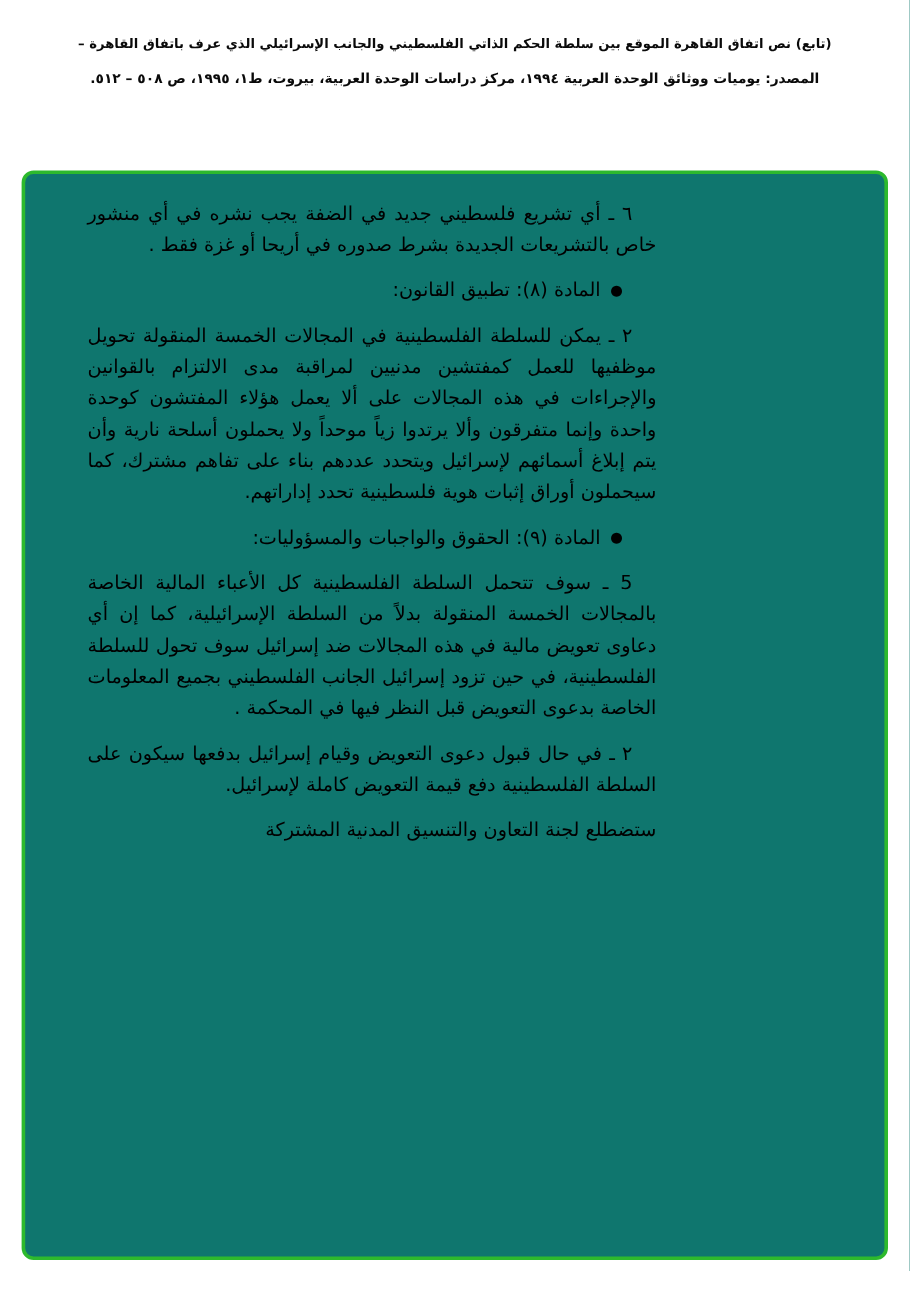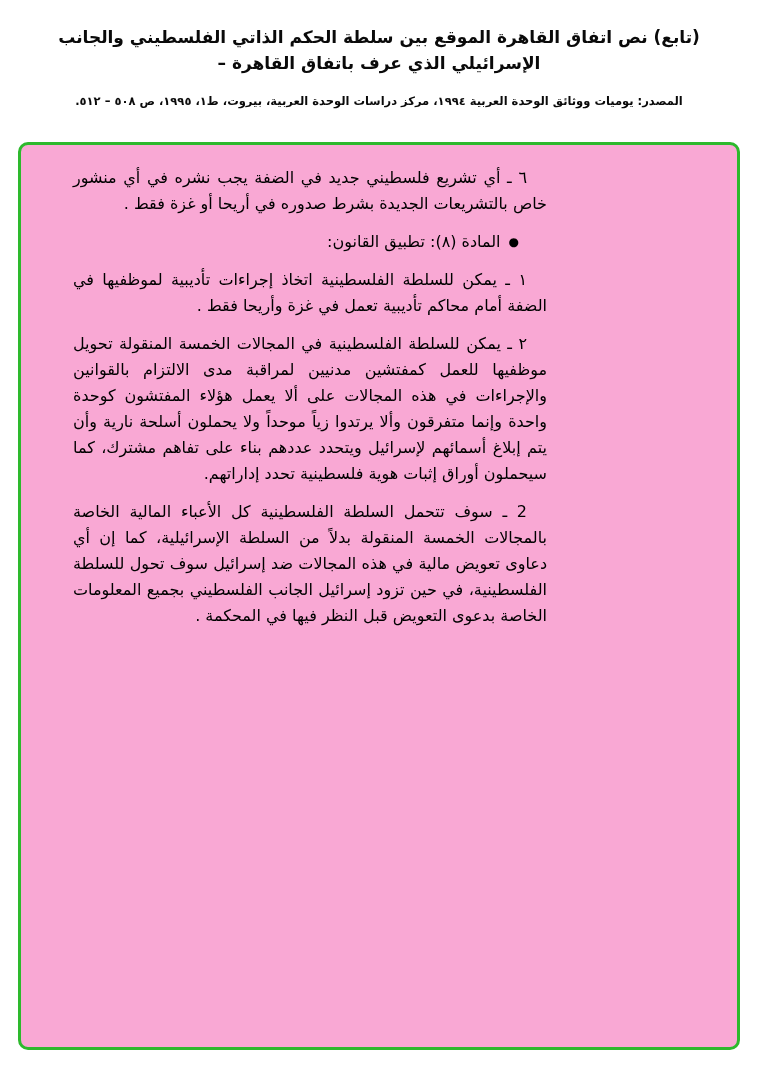--- a/index.html
+++ b/index.html
@@ -19,41 +19,41 @@
     position: absolute;
     top: 24px;
     left: 19px;
     width: 720px;
     direction: rtl;
     text-align: center;
     color: #0a0a0a;
   }
   .header-line {
     font-weight: bold;
-    font-size: 17px;
+    font-size: 11px;
     line-height: 26px;
   }
   .header-source {
     font-weight: bold;
     font-size: 11.5px;
     line-height: 26px;
-    margin-top: 12px;
+    margin-top: 2px;
   }
 
   
   .doc-box {
     position: absolute;
     left: 18px;
     top: 142px;
     width: 722px;
     height: 908px;
     box-sizing: border-box;
     border: 3px solid #2db92d;
     border-radius: 10px;
-    background: #f9a8d4;
+    background: #0f766e;
     overflow: hidden;
   }
   .doc-text {
     position: absolute;
     top: 20px;
     right: 190px;
     left: 52px;
     direction: rtl;
     text-align: justify;
     font-size: 16px;
@@ -88,27 +88,29 @@
     <div class="header-source">المصدر: يوميات ووثائق الوحدة العربية ١٩٩٤، مركز دراسات الوحدة العربية، بيروت، ط١، ١٩٩٥، ص ٥٠٨ – ٥١٢.</div>
   </div>
 
   <div class="doc-box">
     <div class="doc-text">
 
       <p class="para indent">٦ ـ أي تشريع فلسطيني جديد في الضفة يجب نشره في أي منشور خاص بالتشريعات الجديدة بشرط صدوره في أريحا أو غزة فقط .</p>
 
       <p class="heading"><span class="bullet">●</span><span>المادة (٨): تطبيق القانون:</span></p>
 
-      <p class="para indent">١ ـ يمكن للسلطة الفلسطينية اتخاذ إجراءات تأديبية لموظفيها في الضفة أمام محاكم تأديبية تعمل في غزة وأريحا فقط .</p>
 
       <p class="para indent">٢ ـ يمكن للسلطة الفلسطينية في المجالات الخمسة المنقولة تحويل موظفيها للعمل كمفتشين مدنيين لمراقبة مدى الالتزام بالقوانين والإجراءات في هذه المجالات على ألا يعمل هؤلاء المفتشون كوحدة واحدة وإنما متفرقون وألا يرتدوا زياً موحداً ولا يحملون أسلحة نارية وأن يتم إبلاغ أسمائهم لإسرائيل ويتحدد عددهم بناء على تفاهم مشترك، كما سيحملون أوراق إثبات هوية فلسطينية تحدد إداراتهم.</p>
 
 
+      <p class="heading"><span class="bullet">●</span><span>المادة (٩): الحقوق والواجبات والمسؤوليات:</span></p>
 
-      <p class="para indent">2 ـ سوف تتحمل السلطة الفلسطينية كل الأعباء المالية الخاصة بالمجالات الخمسة المنقولة بدلاً من السلطة الإسرائيلية، كما إن أي دعاوى تعويض مالية في هذه المجالات ضد إسرائيل سوف تحول للسلطة الفلسطينية، في حين تزود إسرائيل الجانب الفلسطيني بجميع المعلومات الخاصة بدعوى التعويض قبل النظر فيها في المحكمة .</p>
+      <p class="para indent">5 ـ سوف تتحمل السلطة الفلسطينية كل الأعباء المالية الخاصة بالمجالات الخمسة المنقولة بدلاً من السلطة الإسرائيلية، كما إن أي دعاوى تعويض مالية في هذه المجالات ضد إسرائيل سوف تحول للسلطة الفلسطينية، في حين تزود إسرائيل الجانب الفلسطيني بجميع المعلومات الخاصة بدعوى التعويض قبل النظر فيها في المحكمة .</p>
+
+      <p class="para indent">٢ ـ في حال قبول دعوى التعويض وقيام إسرائيل بدفعها سيكون على السلطة الفلسطينية دفع قيمة التعويض كاملة لإسرائيل.</p>
 
 
-
+      <p class="para last-line">ستضطلع لجنة التعاون والتنسيق المدنية المشتركة</p>
 
     </div>
   </div>
 
 </div>
 
 </body></html>

